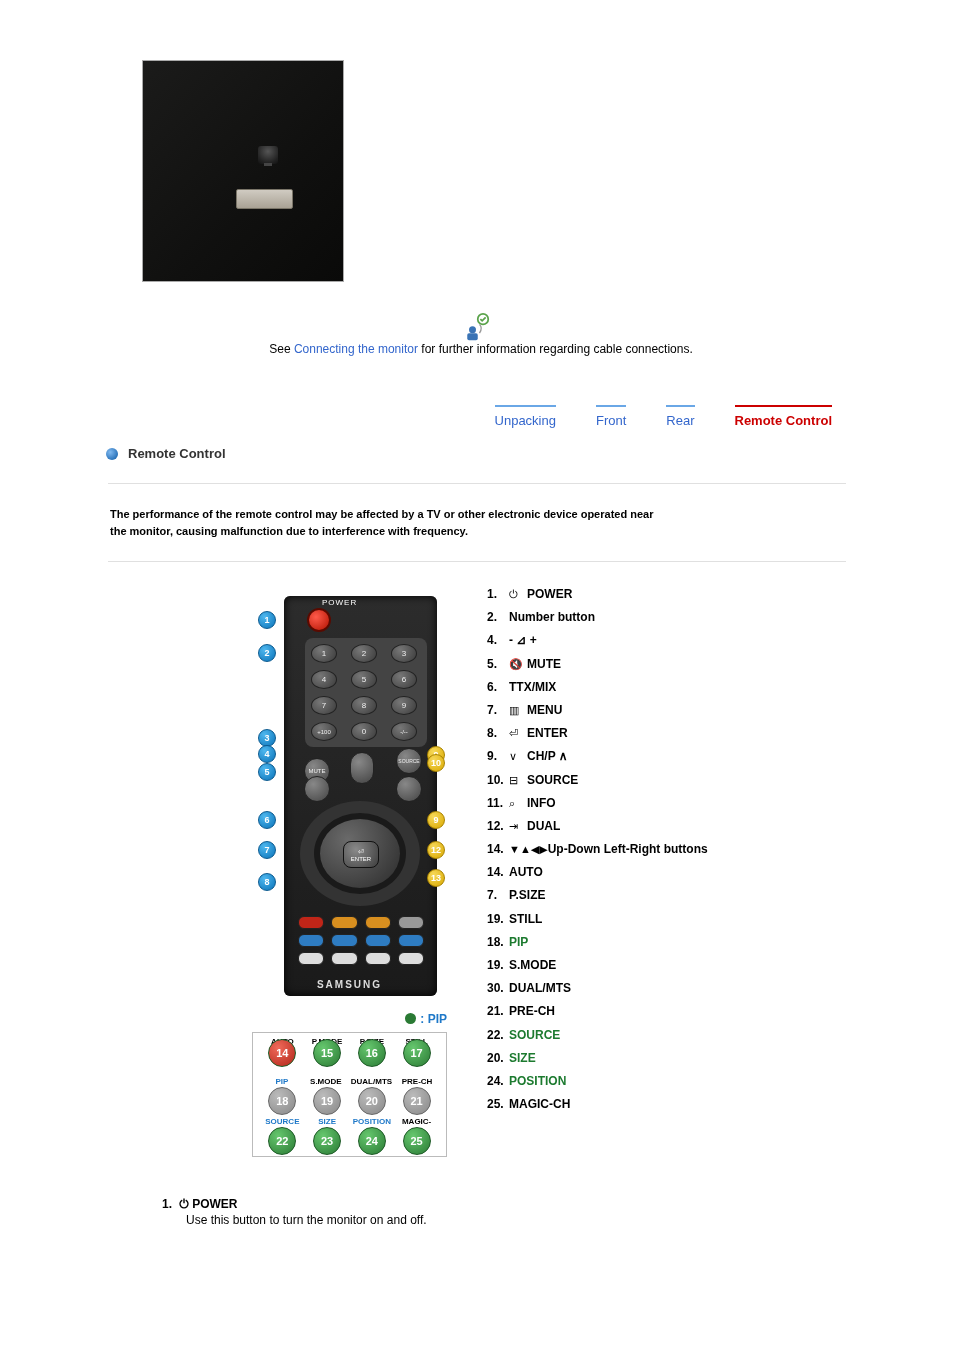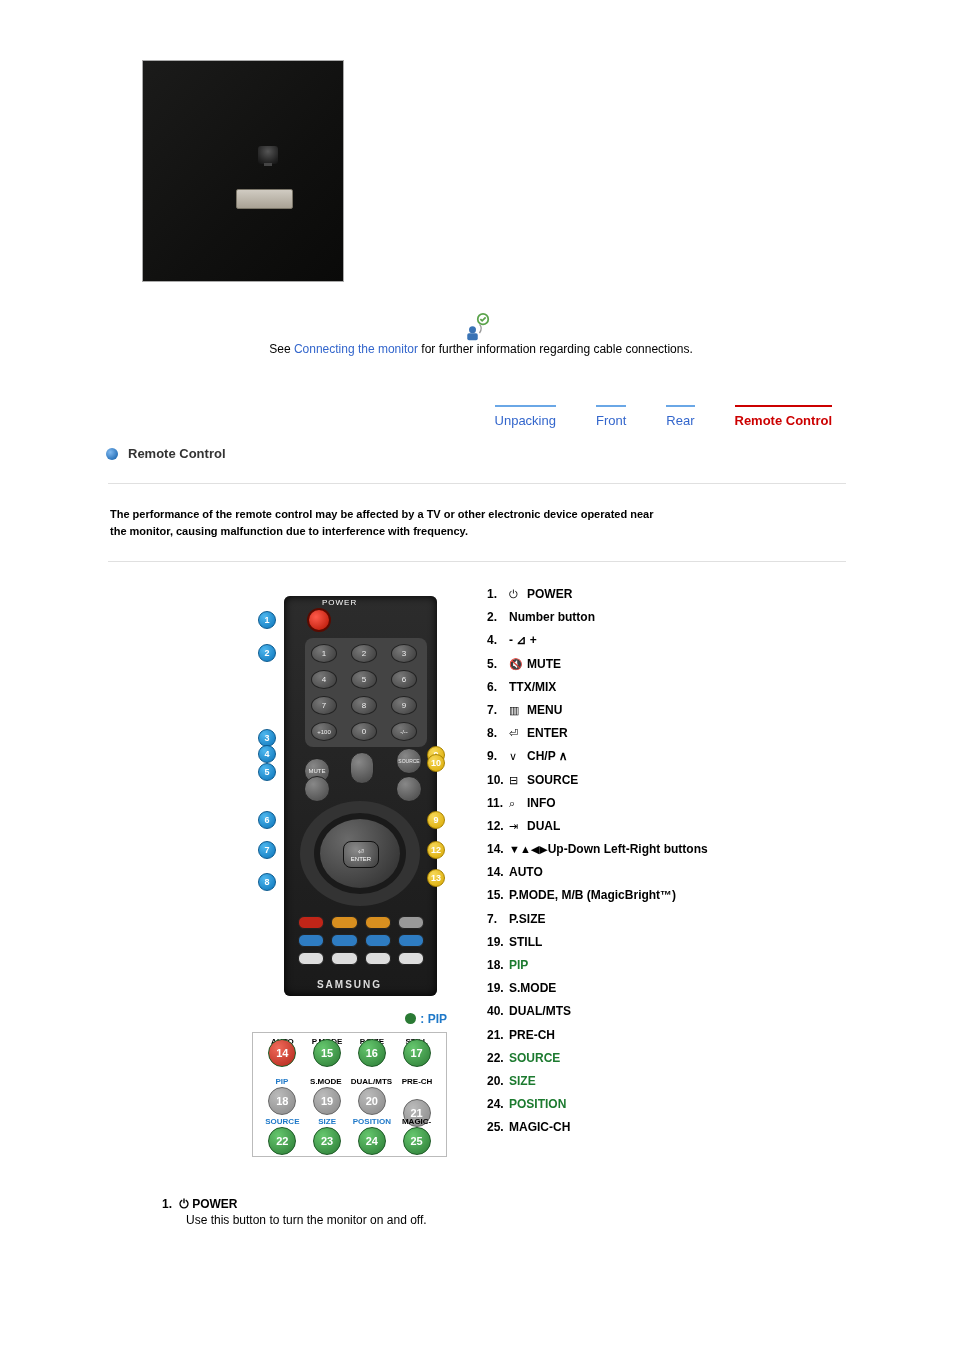--- a/index.html
+++ b/index.html
@@ -502,21 +502,21 @@
             <div>
                 <div class="cir" style="background:radial-gradient(circle at 35% 30%,#bbb,#888);border-color:#666;">18</div>
               </div>
             <div>
                 <div class="cir" style="background:radial-gradient(circle at 35% 30%,#bbb,#888);border-color:#666;">19</div>
               </div>
             <div>
                 <div class="cir" style="background:radial-gradient(circle at 35% 30%,#bbb,#888);border-color:#666;">20</div>
               </div>
             <div>
-                <div class="cir" style="background:radial-gradient(circle at 35% 30%,#bbb,#888);border-color:#666;margin-top:12px;">21</div>
+                <div class="cir" style="background:radial-gradient(circle at 35% 30%,#bbb,#888);border-color:#666;">21</div>
               </div>
           </div>
           <div class="row" style="top:84px;">
             <div class="lbl" style="color:#1e78c8;">SOURCE</div>
             <div class="lbl" style="color:#1e78c8;">SIZE</div>
             <div class="lbl" style="color:#1e78c8;">POSITION</div>
             <div class="lbl" style="color:#000;">MAGIC-CH</div>
           </div>
           <div class="row" style="top:94px;">
             <div>
@@ -542,26 +542,25 @@
           <div class="item"><span class="num">5.</span><span class="iconlike">🔇 </span><span class="lbl">MUTE</span></div>
           <div class="item"><span class="num">6.</span><span class="lbl">TTX/MIX</span></div>
           <div class="item"><span class="num">7.</span><span class="iconlike">▥ </span><span class="lbl">MENU</span></div>
           <div class="item"><span class="num">8.</span><span class="iconlike">⏎ </span><span class="lbl">ENTER</span></div>
           <div class="item"><span class="num">9.</span><span class="iconlike">∨ </span><span class="lbl">CH/P ∧</span></div>
           <div class="item"><span class="num">10.</span><span class="iconlike">⊟ </span><span class="lbl">SOURCE</span></div>
           <div class="item"><span class="num">11.</span><span class="iconlike">⌕ </span><span class="lbl">INFO</span></div>
           <div class="item"><span class="num">12.</span><span class="iconlike">⇥ </span><span class="lbl">DUAL</span></div>
           <div class="item"><span class="num">14.</span><span class="iconlike">▼▲◀▶ </span><span class="lbl">Up-Down Left-Right buttons</span></div>
           <div class="item"><span class="num">14.</span><span class="lbl">AUTO</span></div>
-          <div class="item"><span class="num">15.</span><span class="lbl">P.MODE, M/B (MagicBright™)</span></div>
           <div class="item"><span class="num">7.</span><span class="lbl">P.SIZE</span></div>
           <div class="item"><span class="num">19.</span><span class="lbl">STILL</span></div>
           <div class="item"><span class="num">18.</span><span class="lbl link">PIP</span></div>
           <div class="item"><span class="num">19.</span><span class="lbl">S.MODE</span></div>
-          <div class="item"><span class="num">40.</span><span class="lbl">DUAL/MTS</span></div>
+          <div class="item"><span class="num">30.</span><span class="lbl">DUAL/MTS</span></div>
           <div class="item"><span class="num">21.</span><span class="lbl">PRE-CH</span></div>
           <div class="item"><span class="num">22.</span><span class="lbl link">SOURCE</span></div>
           <div class="item"><span class="num">20.</span><span class="lbl link">SIZE</span></div>
           <div class="item"><span class="num">24.</span><span class="lbl link">POSITION</span></div>
           <div class="item"><span class="num">25.</span><span class="lbl">MAGIC-CH</span></div>
         </div>
     </div>
 
     <div class="footer-block">
       <div class="h">

